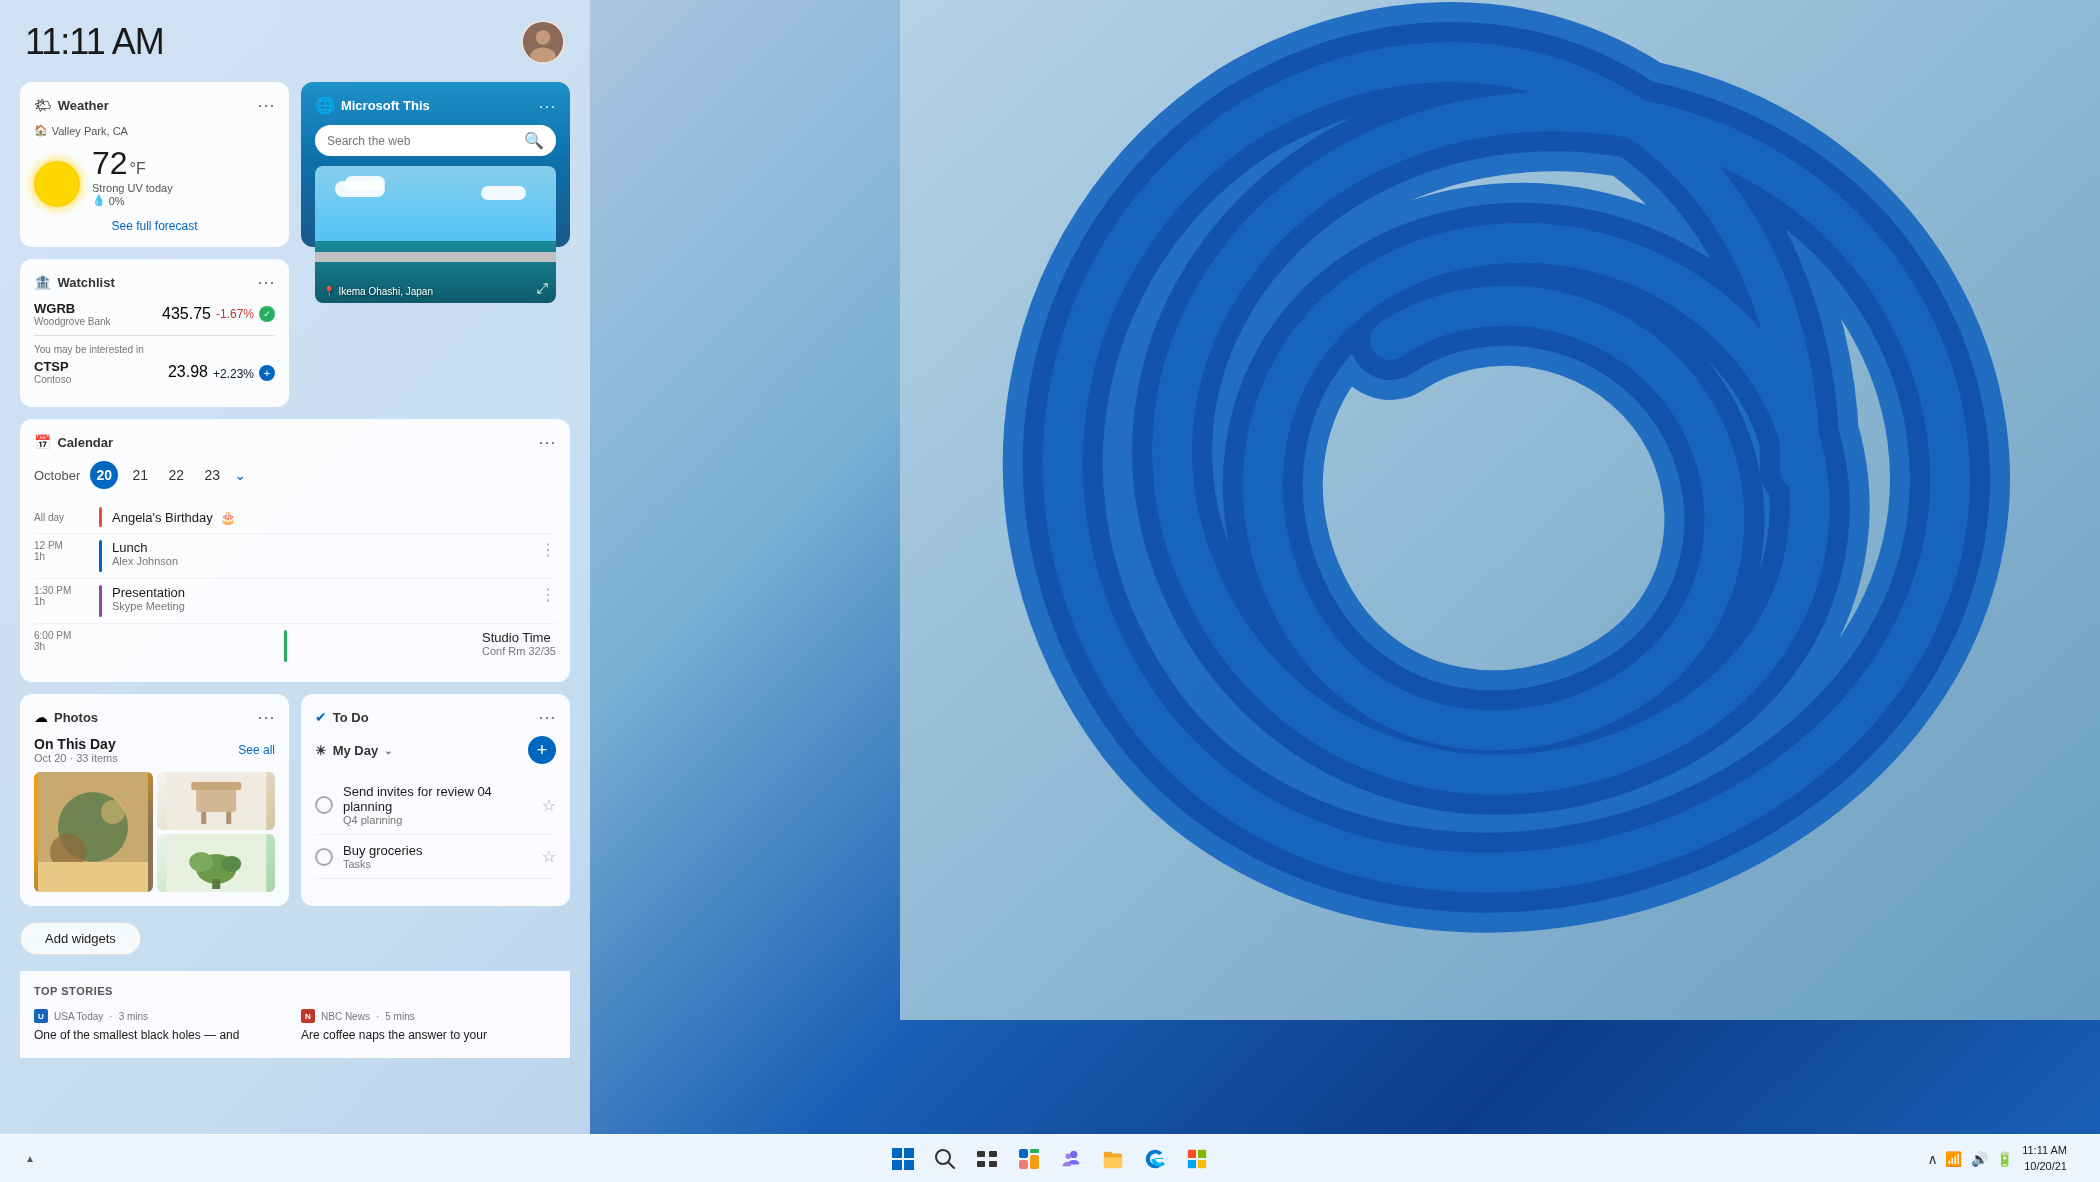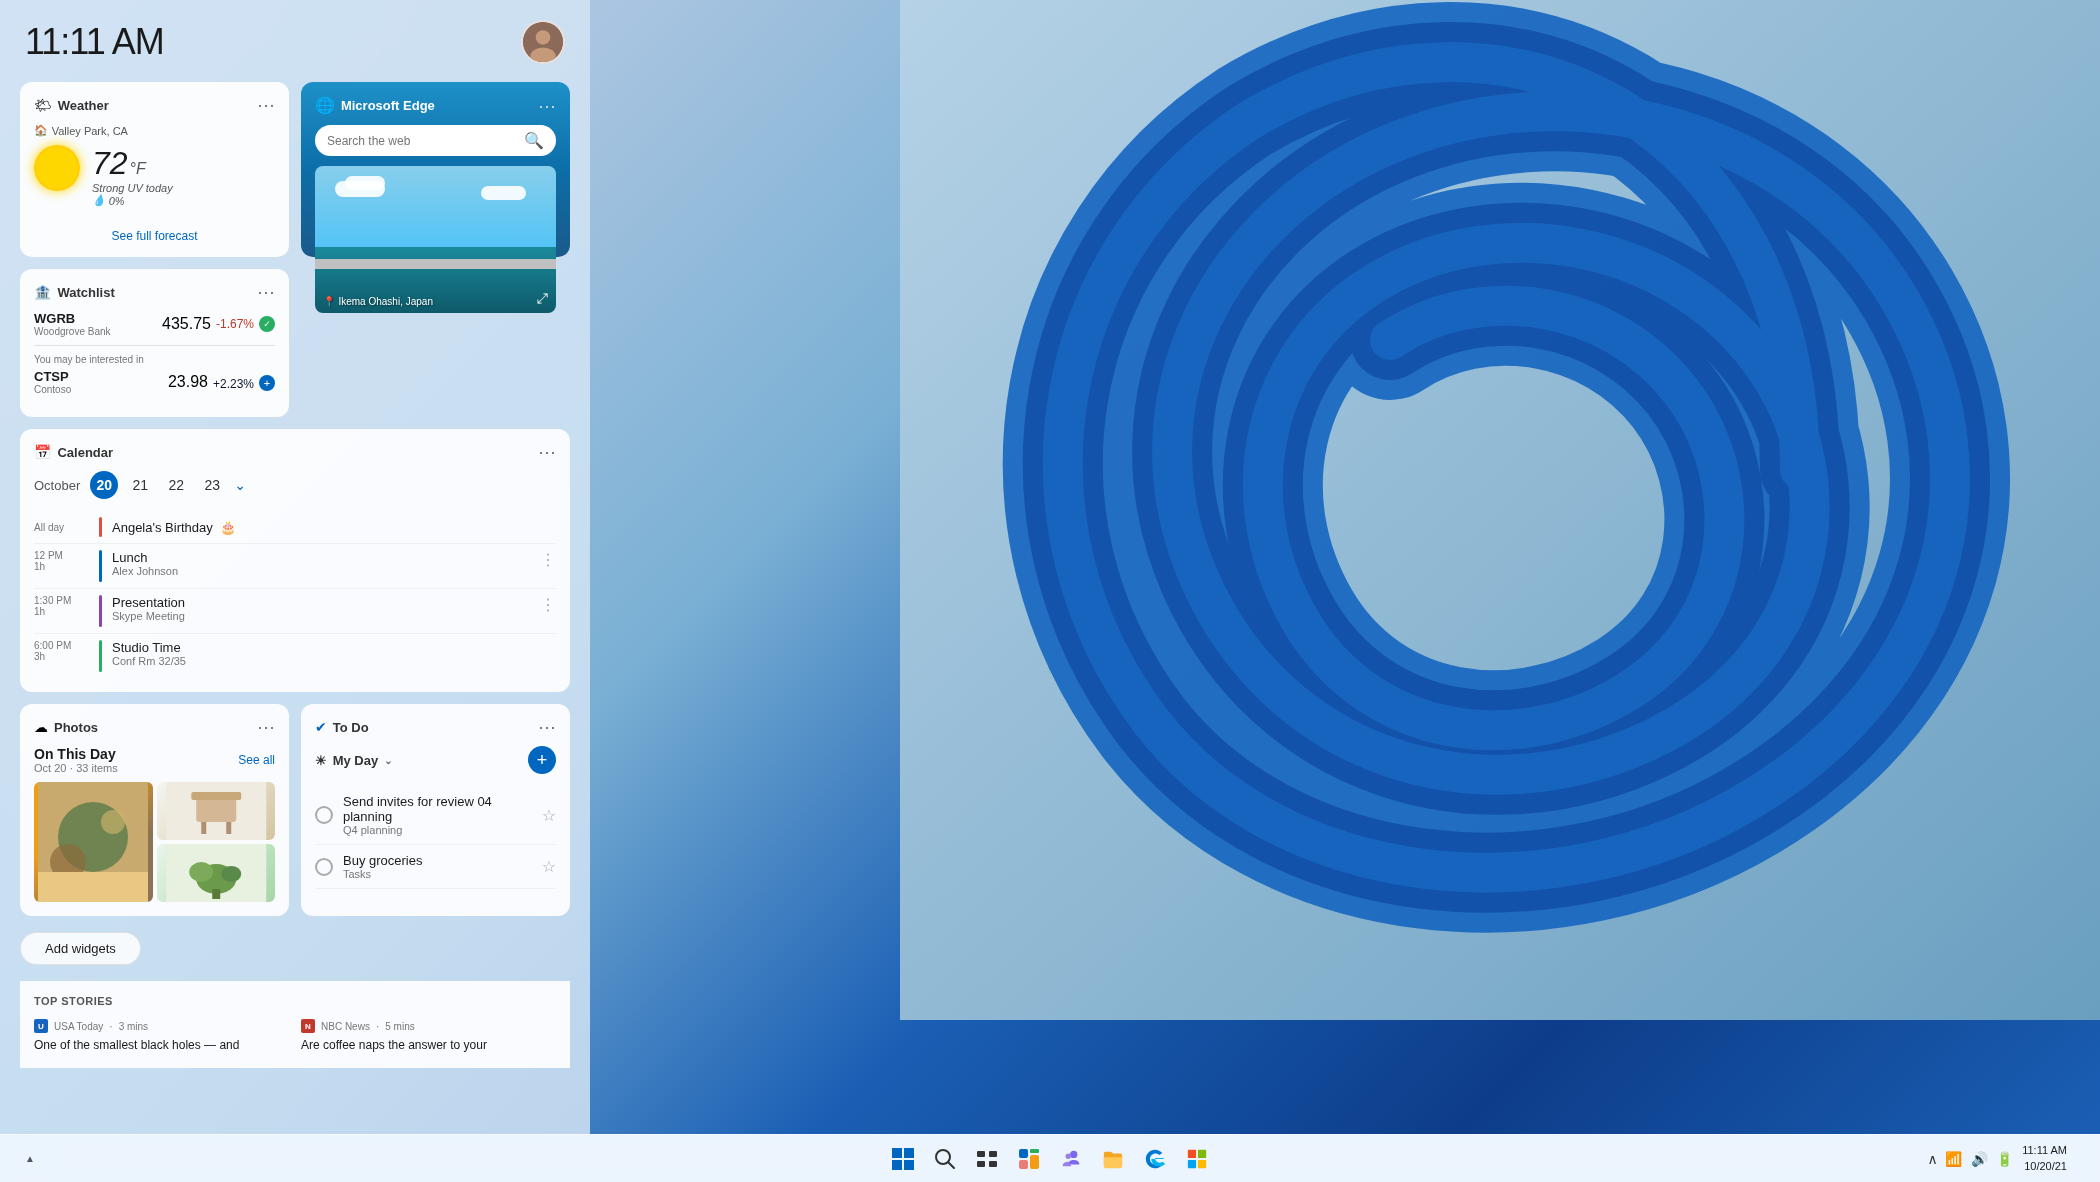--- a/index.html
+++ b/index.html
@@ -111,24 +111,23 @@
       font-size: 11px;
       color: #555;
       margin-bottom: 8px;
       display: flex;
       align-items: center;
       gap: 4px;
     }
 
     .weather-main {
       display: flex;
-      align-items: flex-start;
+      align-items: flex-end;
       gap: 12px;
-      margin-bottom: 22px;
-      font-style: italic;
+      margin-bottom: 12px;
     }
 
     .weather-icon-sun {
       width: 46px;
       height: 46px;
       background: radial-gradient(circle, #FFD700 60%, #FFA500 100%);
       border-radius: 50%;
       box-shadow: 0 0 12px #FFD700;
     }
 
@@ -339,20 +338,21 @@
     .cal-event {
       display: flex;
       align-items: flex-start;
       gap: 10px;
       padding: 6px 0;
       border-bottom: 1px solid #f0f0f0;
     }
 
     .cal-event:last-child {
       border-bottom: none;
+      justify-content: space-between;
     }
 
     .cal-event-time {
       font-size: 10px;
       color: #777;
       width: 55px;
       flex-shrink: 0;
     }
 
     .cal-event-bar {
@@ -776,21 +776,21 @@
           </div>
         </div>
       </div>
       <a class="see-forecast">See full forecast</a>
     </div>
 
     <div class="widget-card edge-widget">
       <div class="widget-header">
         <div class="widget-title-row">
           <span class="widget-icon" style="font-size:16px;">🌐</span>
-          <span class="widget-title">Microsoft Edge</span>
+          <span class="widget-title">Microsoft This</span>
         </div>
         <span class="widget-more">···</span>
       </div>
       <div class="edge-search">
         <input type="text" placeholder="Search the web" style="">
         <span>🔍</span>
       </div>
       <div class="bridge-scene">
         <div class="bridge-sky"></div>
 

